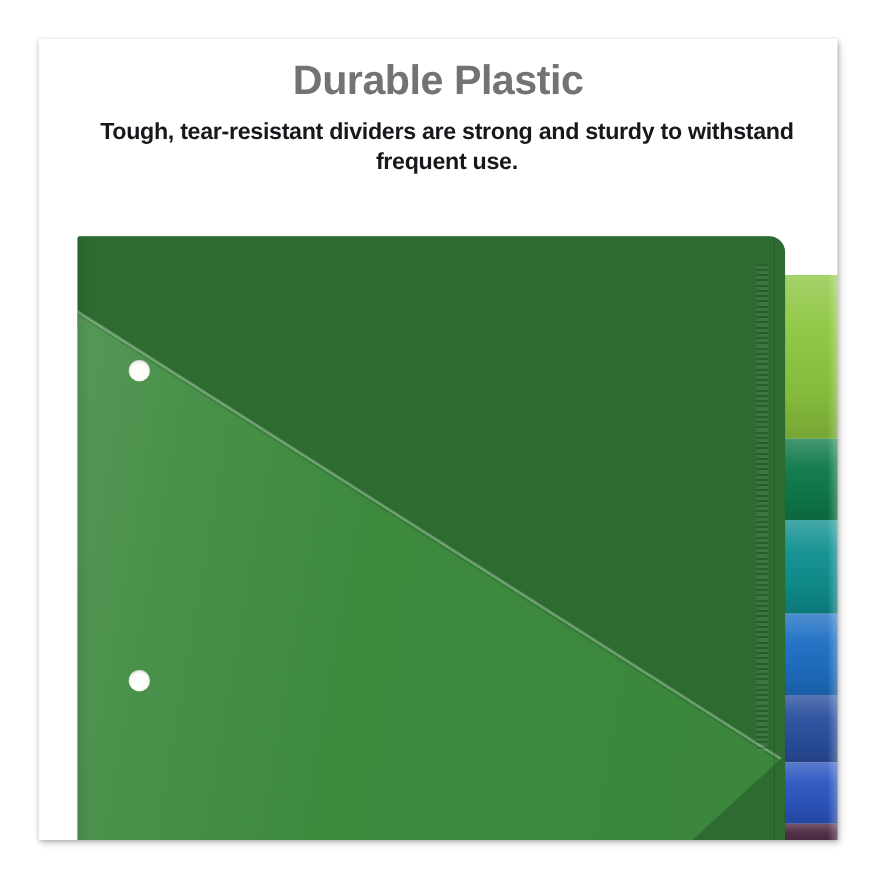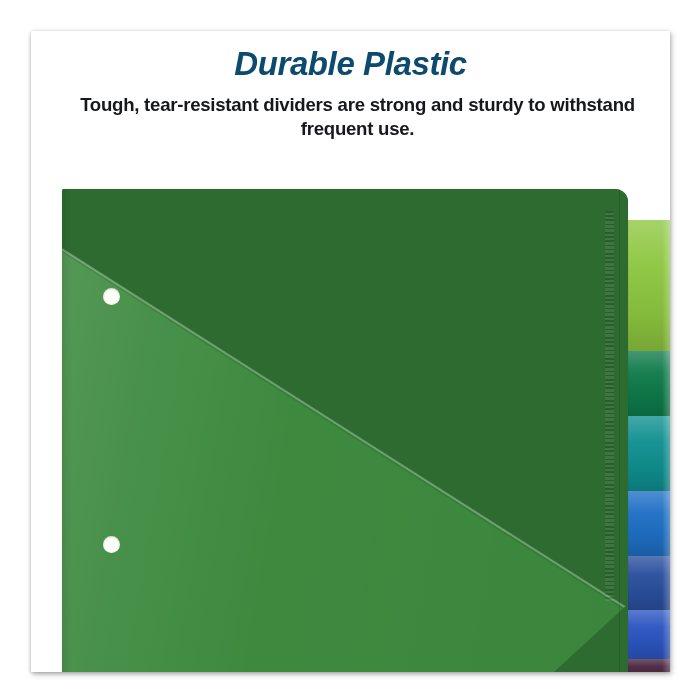--- a/index.html
+++ b/index.html
@@ -221,21 +221,21 @@
   }
 </style>
 </head>
 <body>
 
 <div id="stage">
 
   <div id="card" style="background: rgb(255, 255, 255);">
 
     <div id="headline-block">
-      <h1 id="headline" style="color: #0c4a6e; font-style: italic;">Durable Plastic</h1>
+      <h1 id="headline" style="color: #737373;">Durable Plastic</h1>
       <p id="subheadline">Tough, tear-resistant dividers are strong and sturdy to withstand frequent use.</p>
     </div>
 
     <div id="product">
 
       <div id="tab-strip">
         <div class="tab" style="top:0px;   height:131px; background:#8dc63f;"></div>
         <div class="tab" style="top:131px; height:65px;  background:#0e7a4a;"></div>
         <div class="tab" style="top:196px; height:75px;  background:#0f8f8f;"></div>
         <div class="tab" style="top:271px; height:65px;  background:#1e6fc4;"></div>

